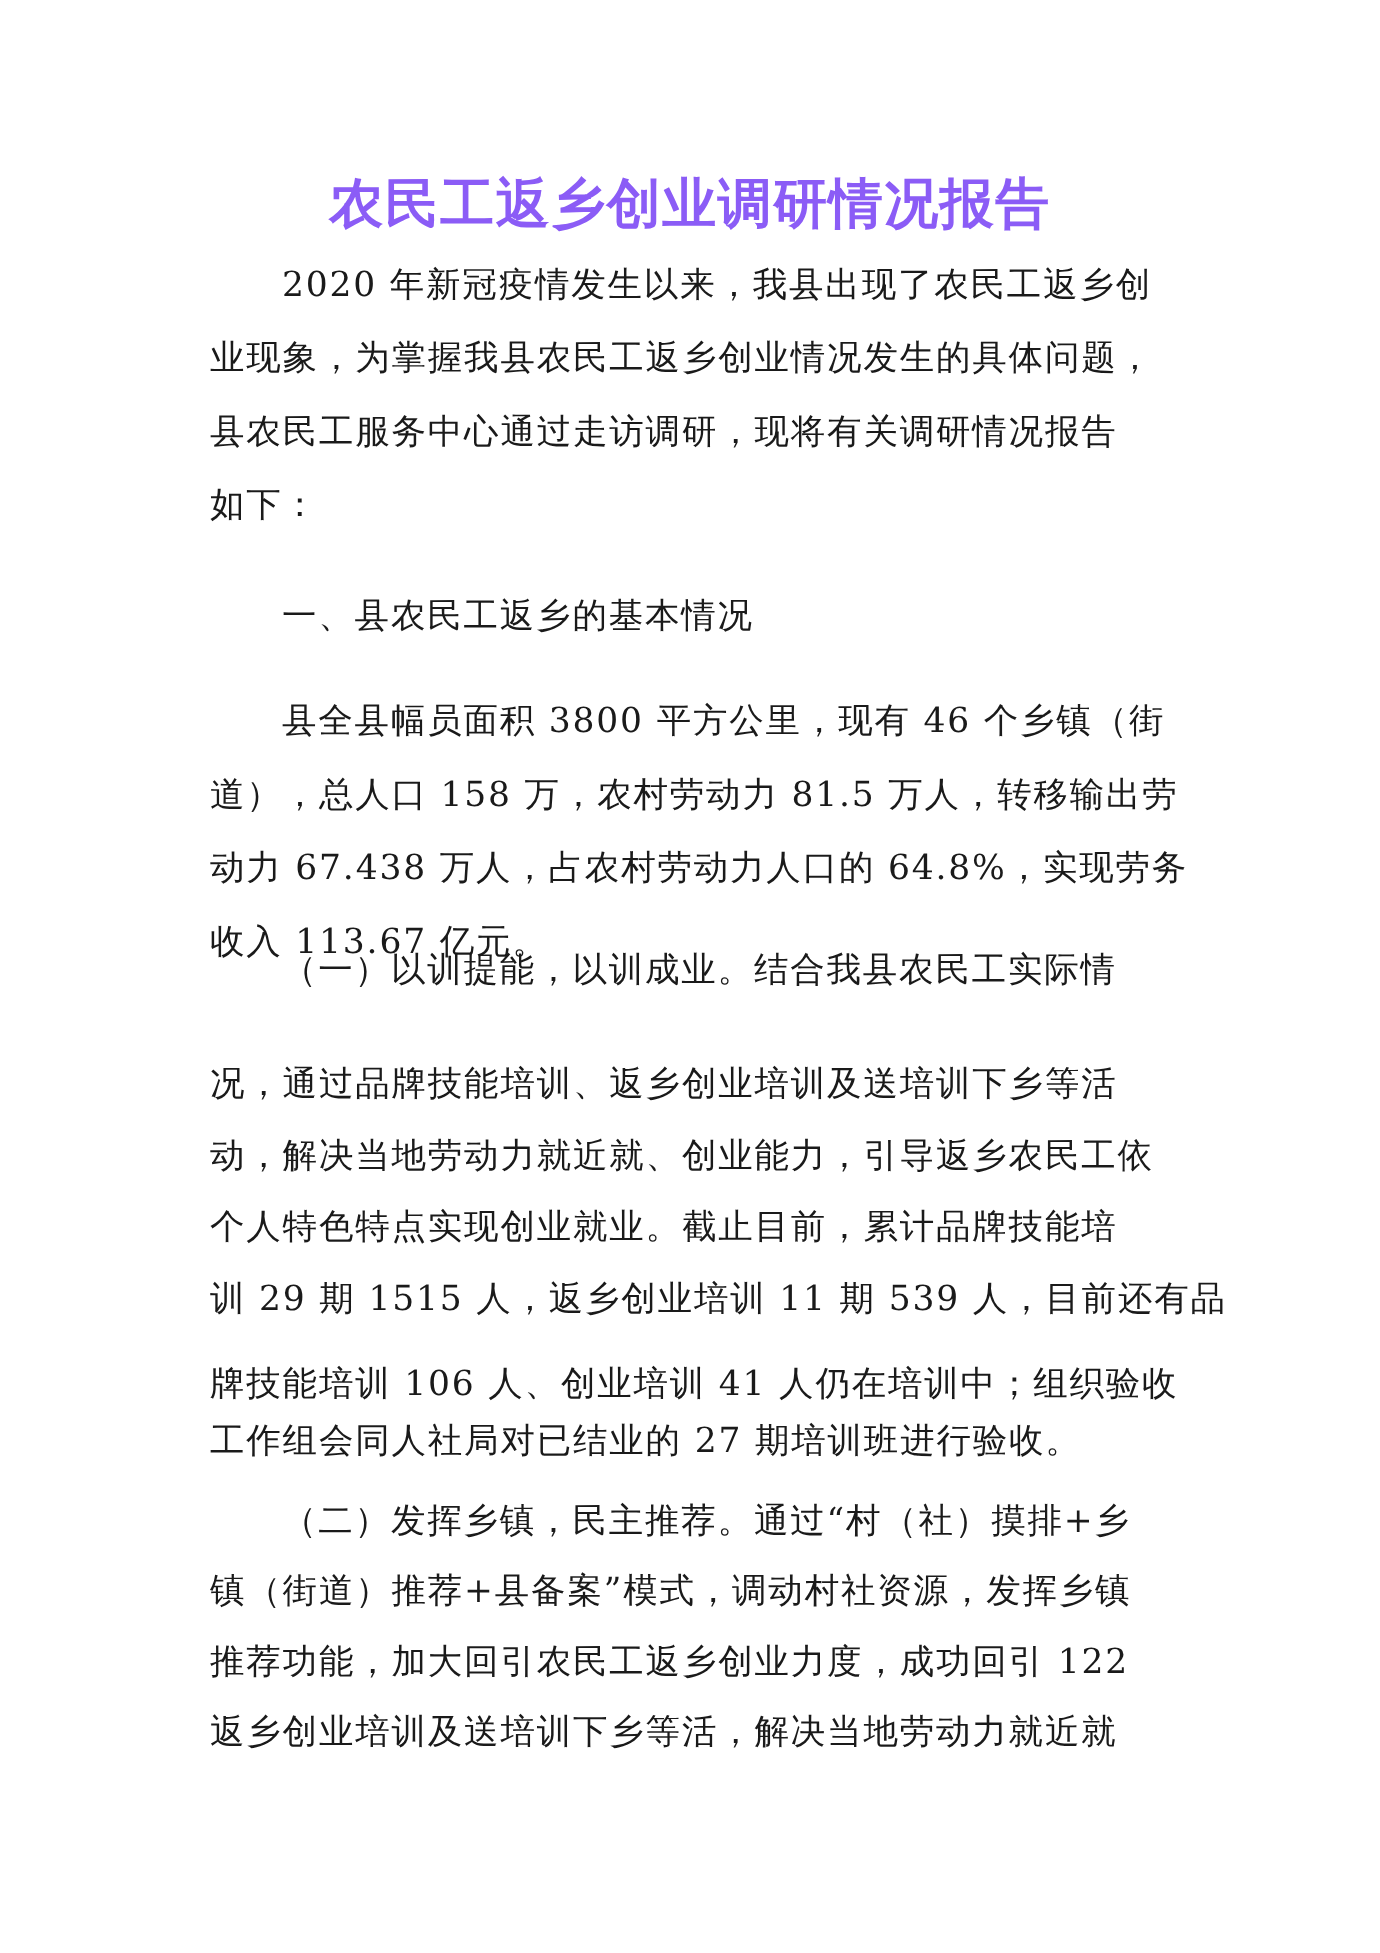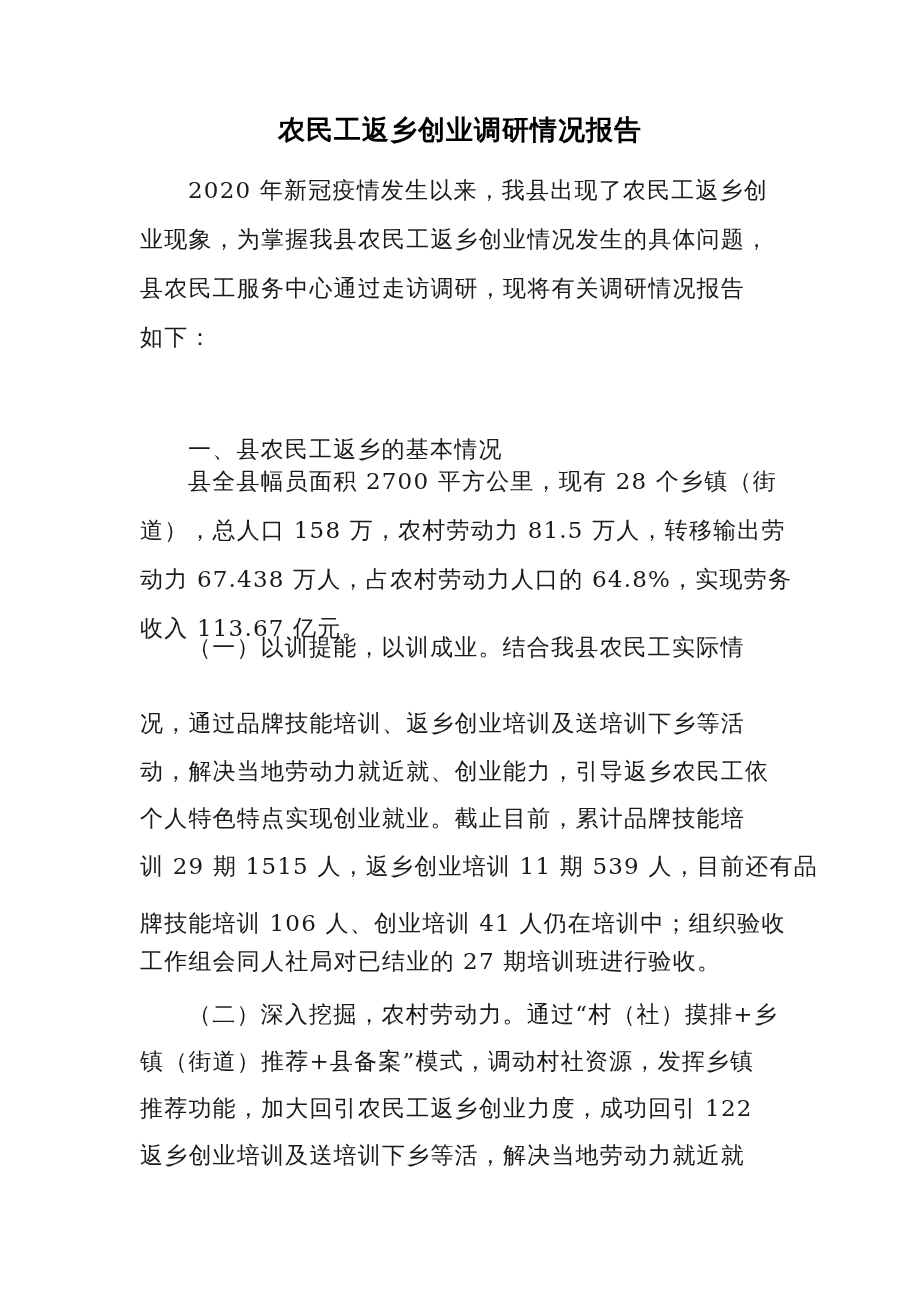--- a/index.html
+++ b/index.html
@@ -1,46 +1,46 @@
 <!DOCTYPE html>
 <html><head>
   <meta charset="utf-8">
   <style>
     html, body { margin: 0; padding: 0; background: #ffffff; }
     body { width: 920px; height: 1302px; position: relative; overflow: hidden;
            font-family: "DejaVu Serif", "Liberation Serif", serif; color: #1a1a1a; }
     .title { position: absolute; top: 112px; left: 0; width: 920px; text-align: center;
              font-family: "DejaVu Sans", "Liberation Sans", sans-serif; font-weight: bold;
-             font-size: 27px; letter-spacing: 1px; color: #000000; }
+             font-size: 36px; letter-spacing: 1px; color: #8b5cf6; }
     .line { position: absolute; left: 140px; font-size: 23px; white-space: nowrap;
             letter-spacing: 1.2px; line-height: 30px; }
     .indent { left: 188px; }
   </style>
 </head>
 <body>
 
 <div>
   <div class="title">农民工返乡创业调研情况报告</div>
 
   <div class="line indent" style="top:175px">2020 年新冠疫情发生以来，我县出现了农民工返乡创</div>
   <div class="line" style="top:224px">业现象，为掌握我县农民工返乡创业情况发生的具体问题，</div>
   <div class="line" style="top:273px">县农民工服务中心通过走访调研，现将有关调研情况报告</div>
   <div class="line" style="top:322px">如下：</div>
 
-  <div class="line indent" style="top:434px">一、县农民工返乡的基本情况</div>
-  <div class="line indent" style="top:466px">县全县幅员面积 2700 平方公里，现有 28 个乡镇（街</div>
+  <div class="line indent" style="top:396px">一、县农民工返乡的基本情况</div>
+  <div class="line indent" style="top:466px">县全县幅员面积 3800 平方公里，现有 46 个乡镇（街</div>
   <div class="line" style="top:515px">道），总人口 158 万，农村劳动力 81.5 万人，转移输出劳</div>
   <div class="line" style="top:564px">动力 67.438 万人，占农村劳动力人口的 64.8%，实现劳务</div>
   <div class="line" style="top:613px">收入 113.67 亿元。</div>
 
   <div class="line indent" style="top:632px">（一）以训提能，以训成业。结合我县农民工实际情</div>
   <div class="line" style="top:708px">况，通过品牌技能培训、返乡创业培训及送培训下乡等活</div>
   <div class="line" style="top:756px">动，解决当地劳动力就近就、创业能力，引导返乡农民工依</div>
   <div class="line" style="top:803px">个人特色特点实现创业就业。截止目前，累计品牌技能培</div>
   <div class="line" style="top:851px">训 29 期 1515 人，返乡创业培训 11 期 539 人，目前还有品</div>
   <div class="line" style="top:908px">牌技能培训 106 人、创业培训 41 人仍在培训中；组织验收</div>
   <div class="line" style="top:946px">工作组会同人社局对已结业的 27 期培训班进行验收。</div>
 
-  <div class="line indent" style="top:999px">（二）深入挖掘，农村劳动力。通过“村（社）摸排+乡</div>
+  <div class="line indent" style="top:999px">（二）发挥乡镇，民主推荐。通过“村（社）摸排+乡</div>
   <div class="line" style="top:1046px">镇（街道）推荐+县备案”模式，调动村社资源，发挥乡镇</div>
   <div class="line" style="top:1093px">推荐功能，加大回引农民工返乡创业力度，成功回引 122</div>
   <div class="line" style="top:1140px">返乡创业培训及送培训下乡等活，解决当地劳动力就近就</div>
 </div>
 
 </body></html>

